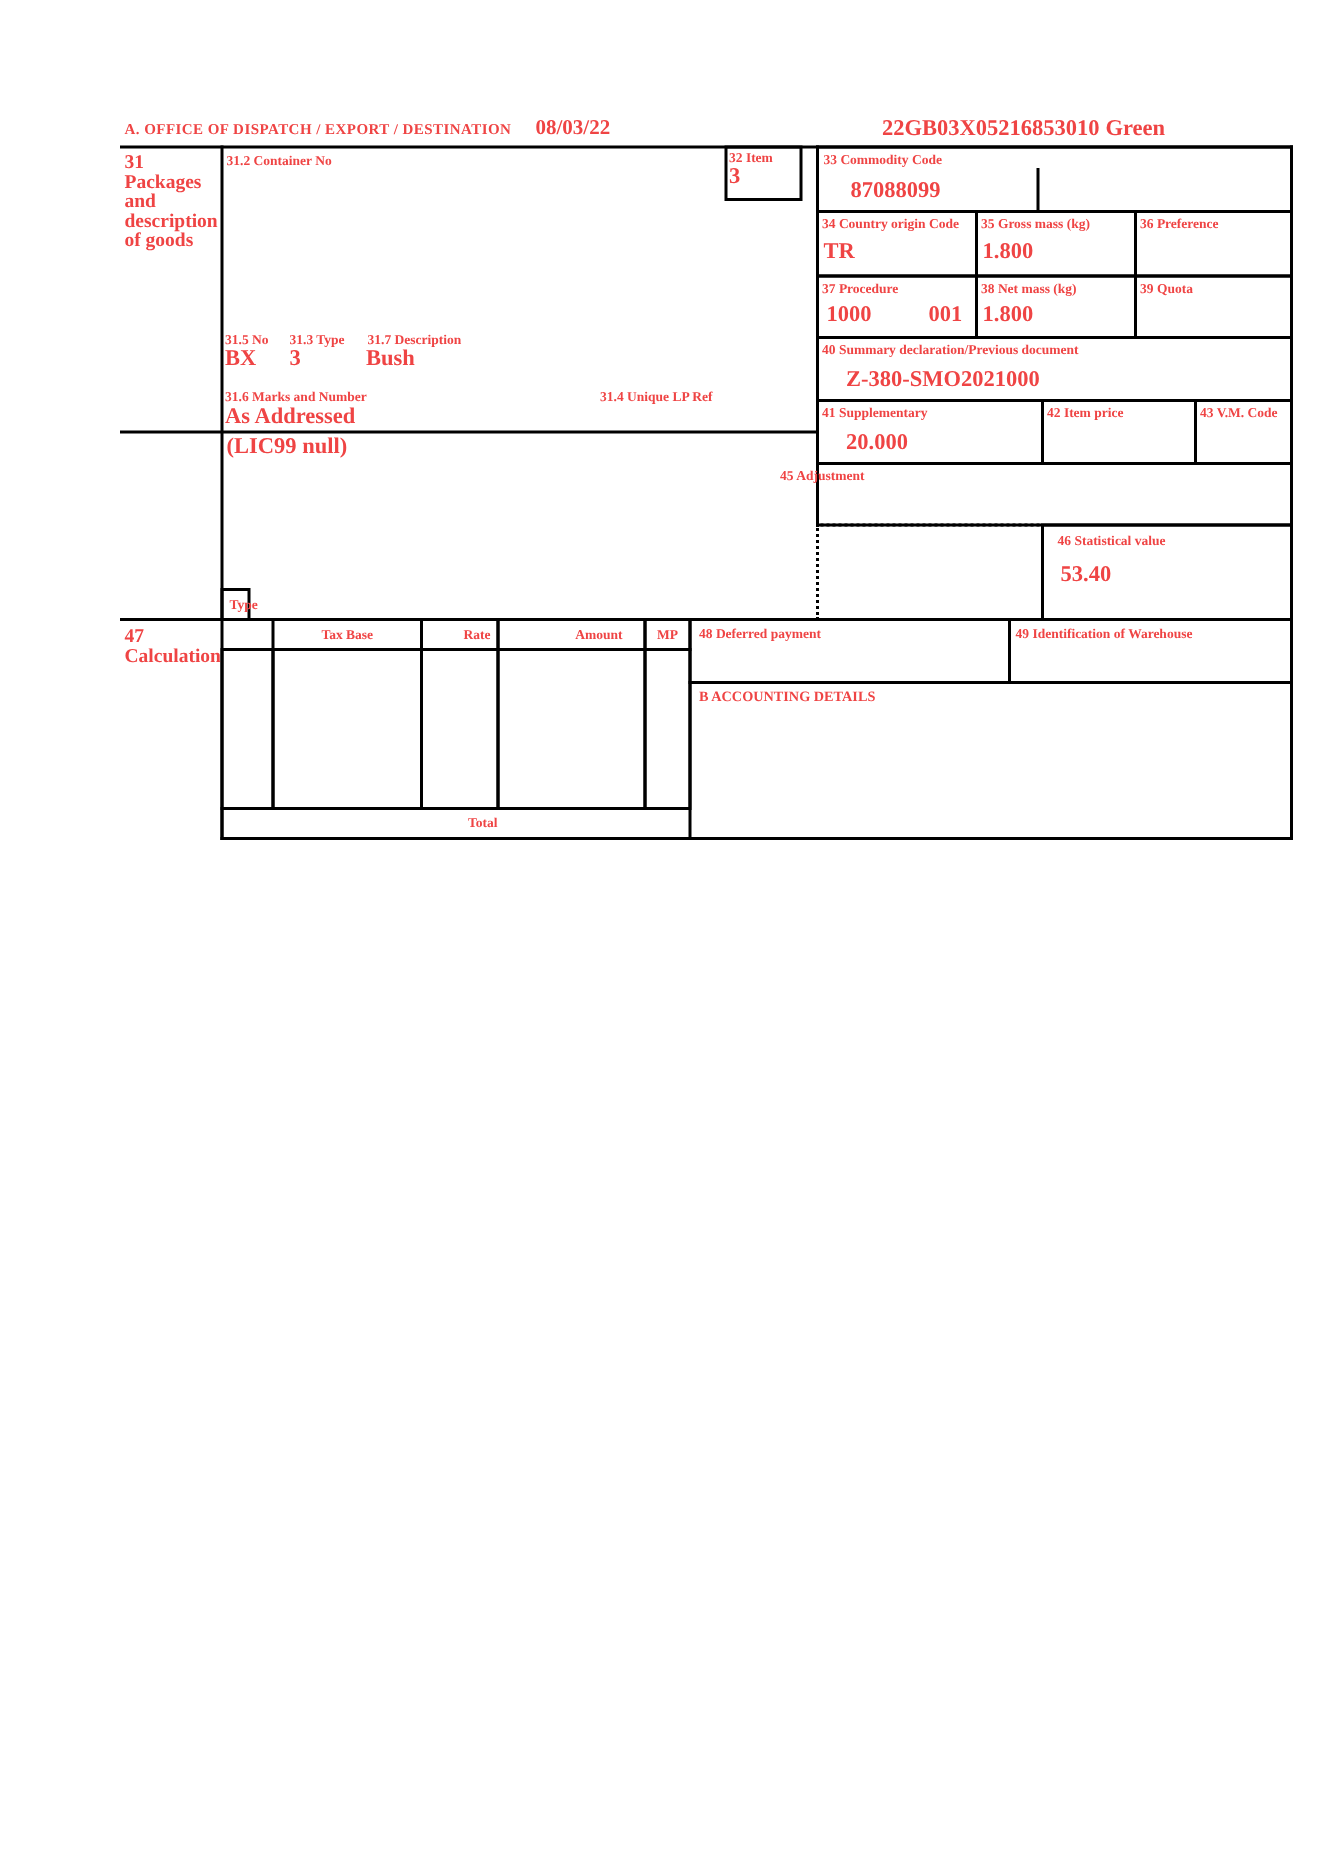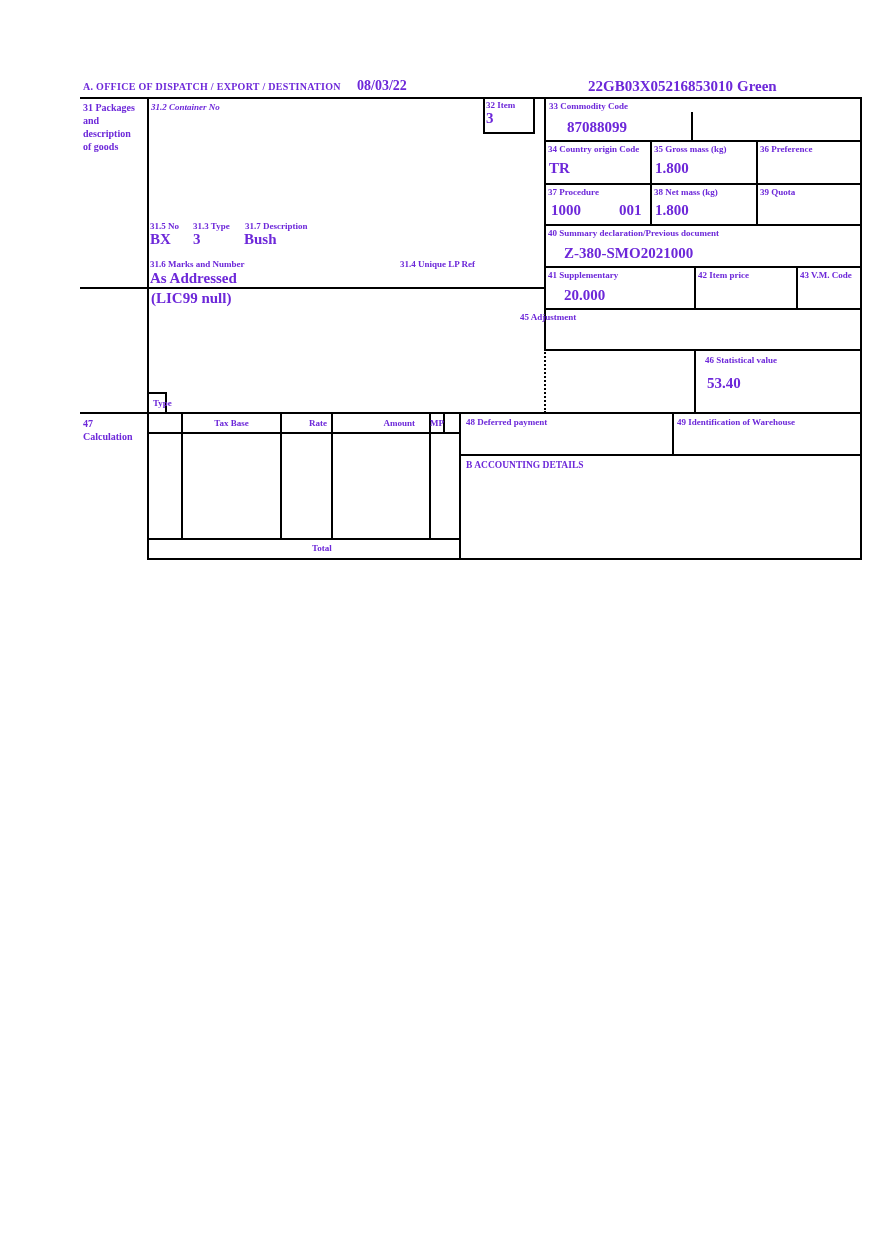--- a/index.html
+++ b/index.html
@@ -1,26 +1,26 @@
 <!DOCTYPE html>
 <html><head>
 <meta charset="utf-8">
 <style>
   html,body{margin:0;padding:0;background:#fff;}
   .page{position:relative;width:882px;height:1250px;background:#ffffff;overflow:hidden;
-        font-family:"Liberation Serif", serif;color:#6d28d9;}
+        font-family:"Liberation Serif", serif;color:#ef4444;}
   
   .hl,.vl{position:absolute;background:#000;}
   .vl-dot{position:absolute;border-left:2px dotted #000;}
   
   .bx{position:absolute;border:2px solid #000;box-sizing:border-box;background:transparent;}
   .bx-dot{position:absolute;border-top:2px dotted #000;border-left:2px dotted #000;box-sizing:border-box;}
   
   .lbl{position:absolute;font-size:9px;font-weight:bold;line-height:11px;white-space:nowrap;}
-  .lblblk{position:absolute;font-size:10px;font-weight:bold;line-height:13px;white-space:pre-line;}
+  .lblblk{position:absolute;font-size:13px;font-weight:bold;line-height:13px;white-space:pre-line;}
   .val{position:absolute;font-size:15px;font-weight:bold;line-height:16px;white-space:nowrap;}
   .hdr-a{position:absolute;font-size:10px;font-weight:bold;letter-spacing:.3px;white-space:nowrap;}
   .hdr-big{position:absolute;font-size:15px;font-weight:bold;white-space:nowrap;}
   .thc{position:absolute;border:2px solid #000;box-sizing:border-box;display:flex;align-items:center;
        font-size:9px;font-weight:bold;padding:0 4px;}
   .cell{position:absolute;border:2px solid #000;box-sizing:border-box;}
   .just-c{justify-content:center;}
   .just-r{justify-content:flex-end;}
 </style>
 </head>
@@ -42,21 +42,21 @@
   <div class="hl" style="left:80px;top:412px;width:782px;height:2px;"></div>
   <div class="hl" style="left:147px;top:558px;width:715px;height:2px;"></div>
 
   <div class="lblblk" style="left:83px;top:101px;width:62px;">31 Packages
 and
 description
 of goods</div>
   <div class="lblblk" style="left:83px;top:417px;width:64px;">47
 Calculation</div>
 
-  <div class="lbl" style="left:151px;top:102px;font-style:italic;">31.2 Container No</div>
+  <div class="lbl" style="left:151px;top:102px;">31.2 Container No</div>
   <div class="lbl" style="left:150px;top:221px;text-align:center;">31.5 No</div>
   <div class="val" style="left:150px;top:231px;">BX</div>
   <div class="lbl" style="left:193px;top:221px;">31.3 Type</div>
   <div class="val" style="left:193px;top:231px;">3</div>
   <div class="lbl" style="left:245px;top:221px;">31.7 Description</div>
   <div class="val" style="left:244px;top:231px;">Bush</div>
   <div class="lbl" style="left:150px;top:259px;">31.6 Marks and Number</div>
   <div class="val" style="left:150px;top:270px;">As Addressed</div>
   <div class="lbl" style="left:400px;top:259px;">31.4 Unique LP Ref</div>
 
@@ -121,21 +121,21 @@
     </div>
   <div class="thc just-c" style="left:181px;top:412px;width:101px;height:22px;">
       <span>Tax Base</span>
     </div>
   <div class="thc just-r" style="left:280px;top:412px;width:53px;height:22px;">
       <span>Rate</span>
     </div>
   <div class="thc just-r" style="left:331px;top:412px;width:100px;height:22px;padding-right:14px;">
       <span>Amount</span>
     </div>
-  <div class="thc just-c" style="left:429px;top:412px;width:16px;height:22px;">
+  <div class="thc just-c" style="left:429px;top:412px;width:32px;height:22px;">
       <span>MP</span>
     </div>
 
   <div class="cell" style="left:147px;top:432px;width:36px;height:108px;"></div>
   <div class="cell" style="left:181px;top:432px;width:101px;height:108px;"></div>
   <div class="cell" style="left:280px;top:432px;width:53px;height:108px;"></div>
   <div class="cell" style="left:331px;top:432px;width:100px;height:108px;"></div>
   <div class="cell" style="left:429px;top:432px;width:32px;height:108px;"></div>
 
   <div class="vl" style="left:147px;top:538px;width:2px;height:22px;"></div>

